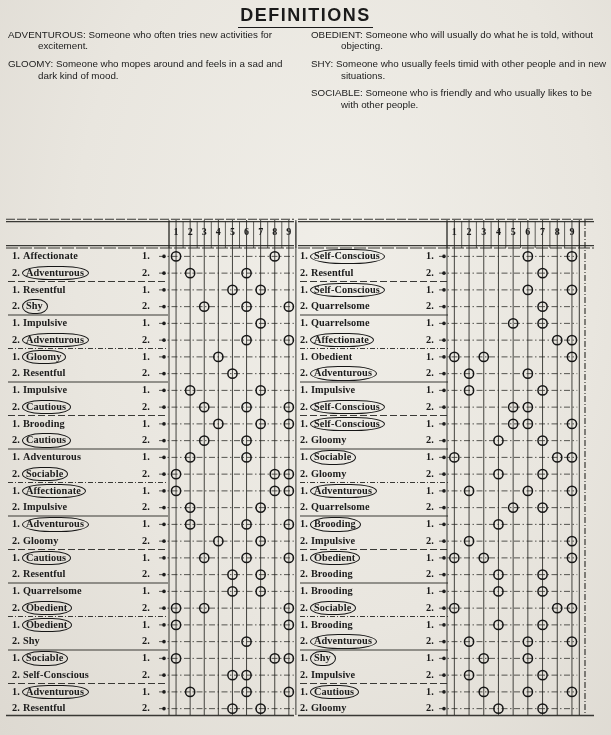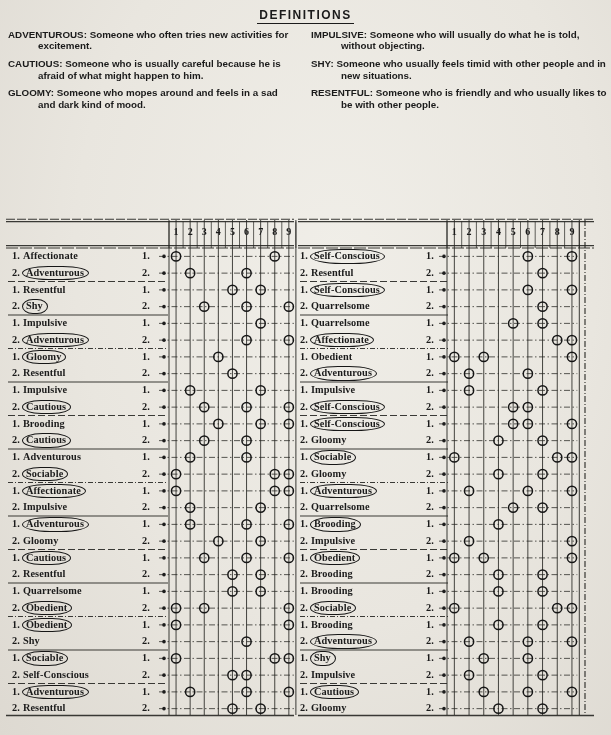--- a/index.html
+++ b/index.html
@@ -4,28 +4,28 @@
 <style>
   html,body { margin:0; padding:0; }
   .page {
     position:relative; width:611px; height:735px; overflow:hidden;
     background: radial-gradient(ellipse at 55% 35%, #f0eee8 0%, #e9e6df 55%, #ddd9d1 100%);
     color:#1b1b1b;
     font-family:"Liberation Sans", sans-serif;
   }
   .title-wrap { position:absolute; top:5px; left:0; right:0; text-align:center; }
   .title {
-    display:inline-block; font-size:12px; font-weight:bold; letter-spacing:1.5px;
+    display:inline-block; font-size:18px; font-weight:bold; letter-spacing:1.5px;
     border-bottom:1.6px solid #1b1b1b; padding:0 2px 1px;
   }
   .defs { position:absolute; top:29px; }
   .defs.left  { left:8px;   width:289px; }
   .defs.right { left:311px; width:296px; }
   .def-item {
-    font-size:9.8px; font-weight:bold; line-height:11.4px;
+    font-size:9.8px; font-weight:normal; line-height:11.4px;
     margin-bottom:6.4px; padding-left:30px; text-indent:-30px;
   }
   .def-term.it, .def-text.it { font-style:italic; }
   .rtable { position:absolute; top:218px; height:499px; }
   .rtable svg { position:absolute; left:0; top:0; }
   .hnum {
     position:absolute; top:7.5px; width:10px; text-align:center;
     font-family:"Liberation Serif",serif; font-size:10px; font-weight:bold;
   }
   .trow {
@@ -42,27 +42,26 @@
 </style>
 </head>
 <body>
 
 <div class="page">
   <div class="title-wrap">
     <span class="title">DEFINITIONS</span>
   </div>
   <div class="defs left">
       <div class="def-item"><span class="def-term">ADVENTUROUS:</span><span class="def-text"> Someone who often tries new activities for excitement.</span></div>
-      <div class="def-item"><span class="def-term">CAUTIOUS:</span><span class="def-text"> Someone who is usually careful because he is afraid of what might happen to him.</span></div>
       <div class="def-item"><span class="def-term">GLOOMY:</span><span class="def-text"> Someone who mopes around and feels in a sad and dark kind of mood.</span></div>
     </div>
   <div class="defs right">
-      <div class="def-item"><span class="def-term">IMPULSIVE:</span><span class="def-text"> Someone who will usually do what he is told, without objecting.</span></div>
+      <div class="def-item"><span class="def-term">OBEDIENT:</span><span class="def-text"> Someone who will usually do what he is told, without objecting.</span></div>
       <div class="def-item"><span class="def-term">SHY:</span><span class="def-text"> Someone who usually feels timid with other people and in new situations.</span></div>
-      <div class="def-item"><span class="def-term">RESENTFUL:</span><span class="def-text"> Someone who is friendly and who usually likes to be with other people.</span></div>
+      <div class="def-item"><span class="def-term">SOCIABLE:</span><span class="def-text"> Someone who is friendly and who usually likes to be with other people.</span></div>
     </div>
   <div class="rtable" id="tbl-left" style="left: 6px; width: 292px;">
       <svg width="292" height="499">
         <line x1="0" y1="1.2" x2="288" y2="1.2" stroke="#262622" stroke-width="1.1" stroke-dasharray="9 2" stroke-opacity="0.9"></line>
         <line x1="0" y1="3.6" x2="288" y2="3.6" stroke="#262622" stroke-width="1.1" stroke-opacity="0.9"></line>
         <line x1="0" y1="27.6" x2="288" y2="27.6" stroke="#262622" stroke-width="1.1" stroke-opacity="0.9"></line>
         <line x1="0" y1="30" x2="288" y2="30" stroke="#262622" stroke-width="1.1" stroke-dasharray="12 2" stroke-opacity="0.9"></line>
         <line x1="0" y1="497.5" x2="288" y2="497.5" stroke="#262622" stroke-width="1.4" stroke-opacity="0.9"></line>
         <line x1="170.05" y1="2" x2="170.05" y2="497" stroke="#262622" stroke-width="1" stroke-opacity="0.85"></line>
         <line x1="184.15" y1="2" x2="184.15" y2="497" stroke="#262622" stroke-width="1" stroke-opacity="0.85"></line>

